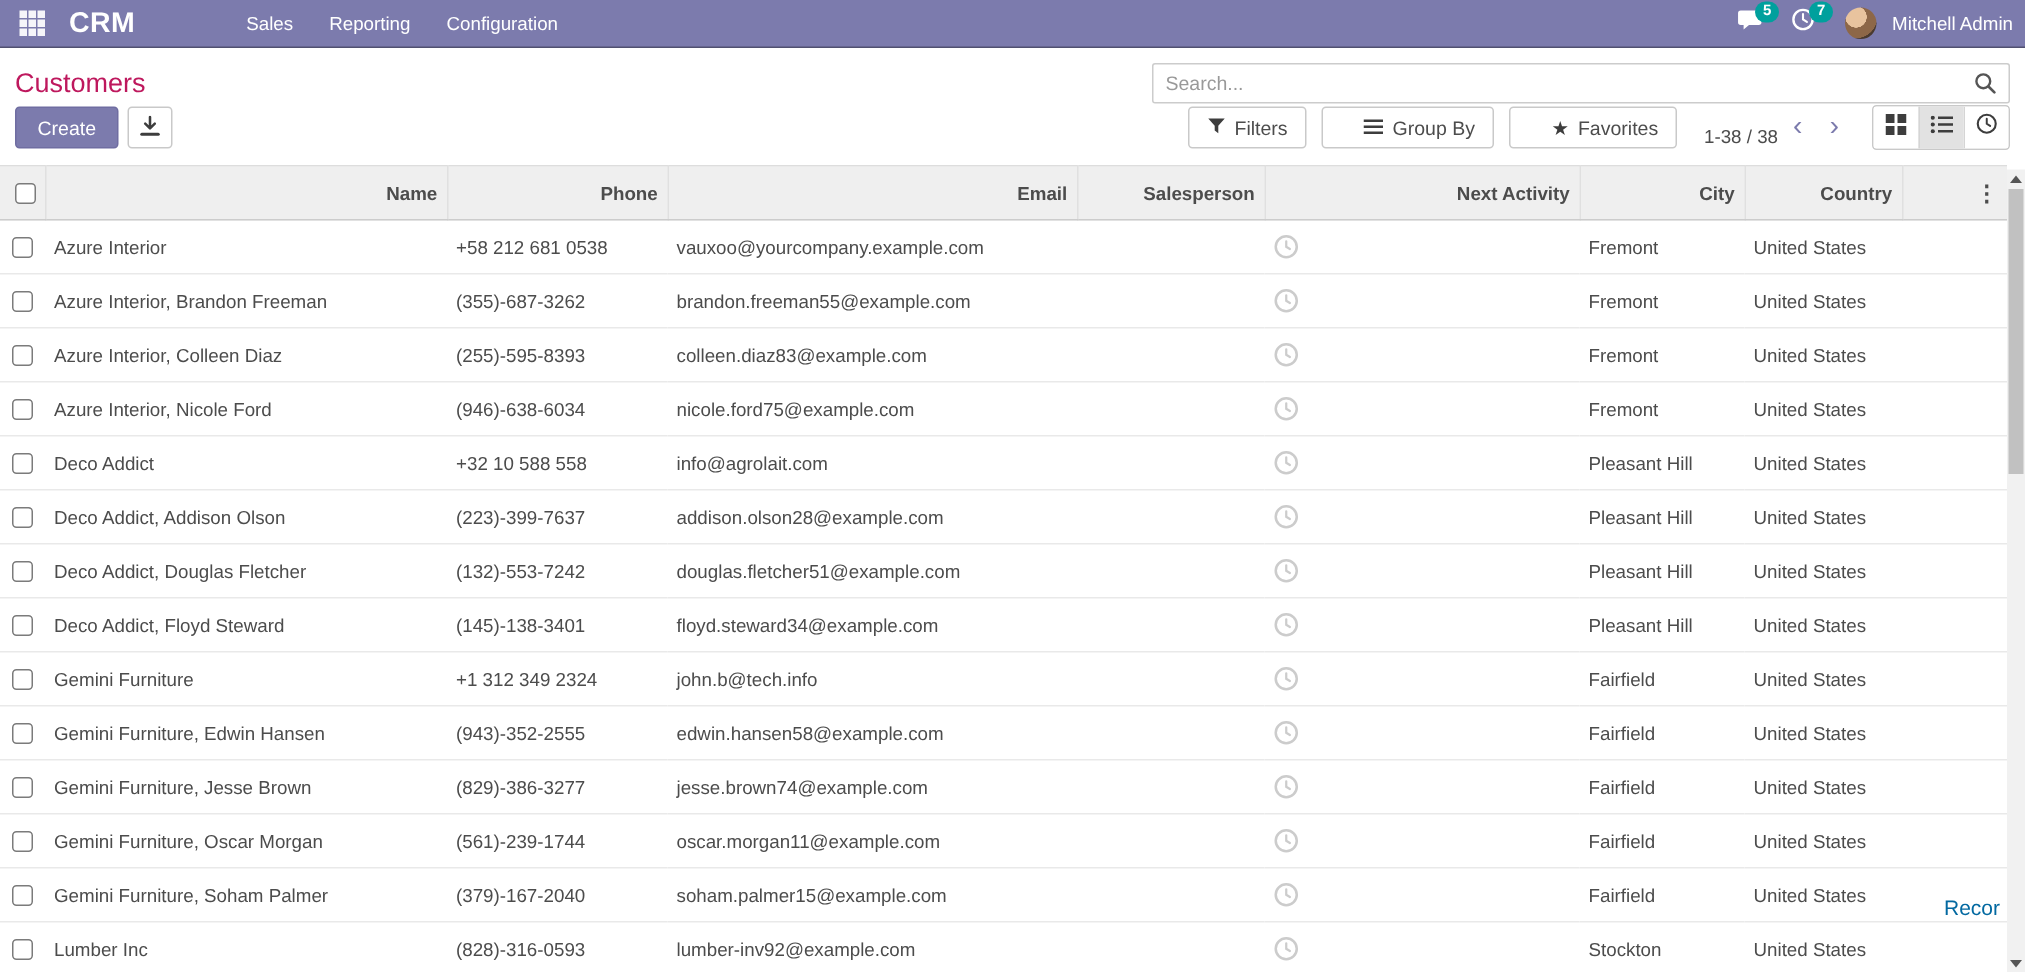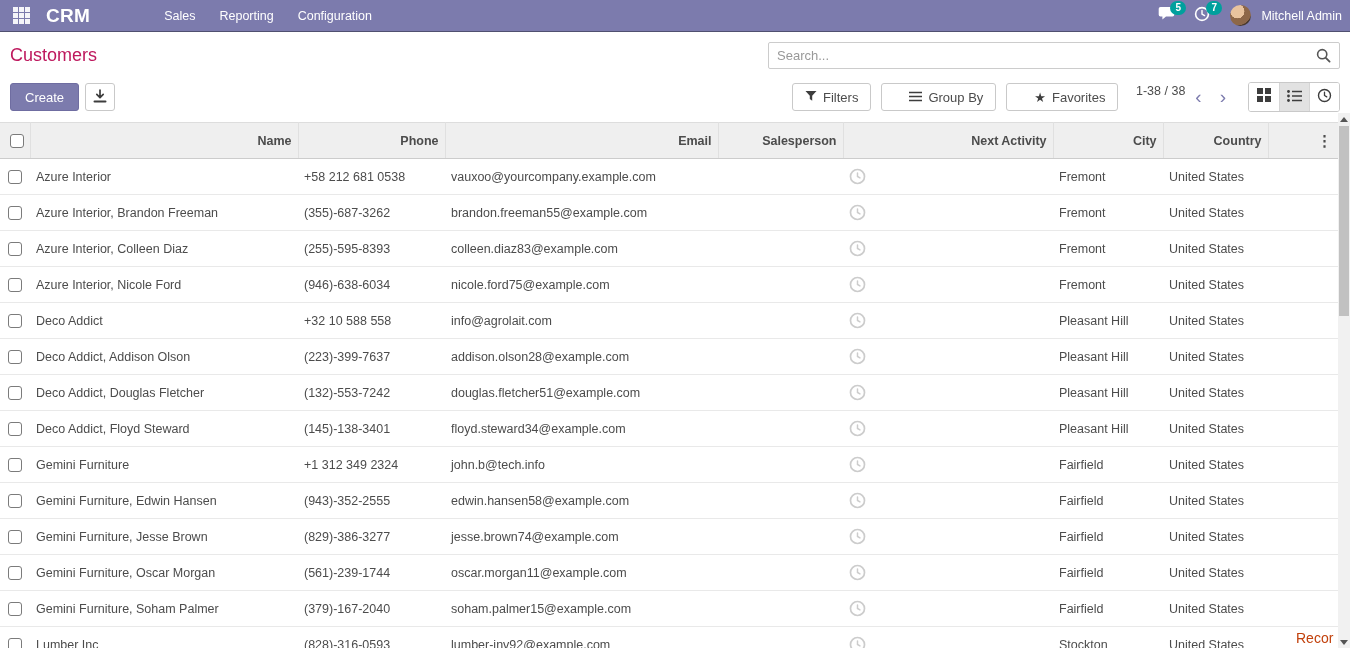--- a/index.html
+++ b/index.html
@@ -28,29 +28,29 @@
   .control-panel { padding:10px 10px 10px 10px; background:#fff; }
   .cp-row1 { display:flex; align-items:flex-start; }
   .page-title { font-size:18px; color:#be185d; font-weight:normal; padding-top:3px; }
   .search-box { margin-left:auto; width:572px; height:27px; border:1px solid #ccc; border-radius:2px;
                 display:flex; align-items:center; background:#fff; }
   .search-box input { flex:1; border:none; outline:none; font-size:13px; padding:0 8px; color:#4c4c4c;
                       font-family:"Liberation Sans", sans-serif; background:transparent; }
   .search-box input::placeholder { color:#999; }
   .search-mag { padding:0 8px; display:flex; align-items:center; cursor:pointer; }
 
-  .cp-row2 { display:flex; align-items:center; margin-top:13px; }
+  .cp-row2 { display:flex; align-items:center; margin-top:1px; }
   .btn { height:28px; border:1px solid #c9c9c9; background:#fff; border-radius:3px; font-size:13px;
          color:#4c4c4c; display:inline-flex; align-items:center; gap:6px; padding:0 12px; cursor:pointer;
          font-family:"Liberation Sans", sans-serif; }
   .btn-primary { background:#7C7BAD; border-color:#6f6da1; color:#fff; padding:0 14px; }
   .btn-export { width:30px; justify-content:center; padding:0; margin-left:6px; }
   .cp-right { margin-left:auto; width:548px; display:flex; align-items:center; }
   .cp-right .btn + .btn { margin-left:10px;padding-left:27px; }
-  .pager { margin-left:auto; display:flex; align-items:flex-start; font-size:12.5px; color:#4c4c4c; gap:2px; }
+  .pager { margin-left:auto; display:flex; align-items:flex-end; font-size:12.5px; color:#4c4c4c; gap:2px; }
   .pager-chevron { font-size:19px; color:#7C7BAD; padding:0 8px; cursor:pointer; line-height:26px; }
   .switcher { display:flex; margin-left:14px; border:1px solid #c9c9c9; border-radius:3px; overflow:hidden; }
   .sw-btn { width:30px; height:28px; display:flex; align-items:center; justify-content:center;
             background:#fff; cursor:pointer; border-left:1px solid #d5d5d5; }
   .sw-btn:first-child { border-left:none; }
   .sw-btn.active { background:#e2e2e2; }
 
   
   .list-table { border-collapse:collapse; table-layout:fixed; width:1338px; font-size:12.5px; color:#4c4c4c; }
   .list-table thead th { background:#efefef; font-weight:bold; text-align:right; height:36px;
@@ -67,21 +67,21 @@
 
   
   .scrollbar { position:absolute; top:113px; right:0; width:12px; height:535px; background:#f1f1f1; }
   .sb-arrow { position:absolute; left:0; width:12px; height:12px; display:flex; align-items:center; justify-content:center; }
   .sb-up { top:0; }
   .sb-down { bottom:0; }
   .sb-up::after { content:""; border-left:4px solid transparent; border-right:4px solid transparent; border-bottom:5px solid #555; }
   .sb-down::after { content:""; border-left:4px solid transparent; border-right:4px solid transparent; border-top:5px solid #555; }
   .sb-thumb { position:absolute; left:1px; top:13px; width:10px; height:190px; background:#c1c1c1; }
 
-  .watermark { position:absolute; left:1296px; top:630px; font-size:14px; color:#c2410c; z-index:0; }
+  .watermark { position:absolute; left:1296px; top:597px; font-size:14px; color:#0369a1; z-index:0; }
 </style>
 </head>
 <body>
 
 <div class="page">
 
   <div class="topbar">
     <div class="apps-btn">
       <div class="apps-grid" aria-hidden="true">
         <span></span>

